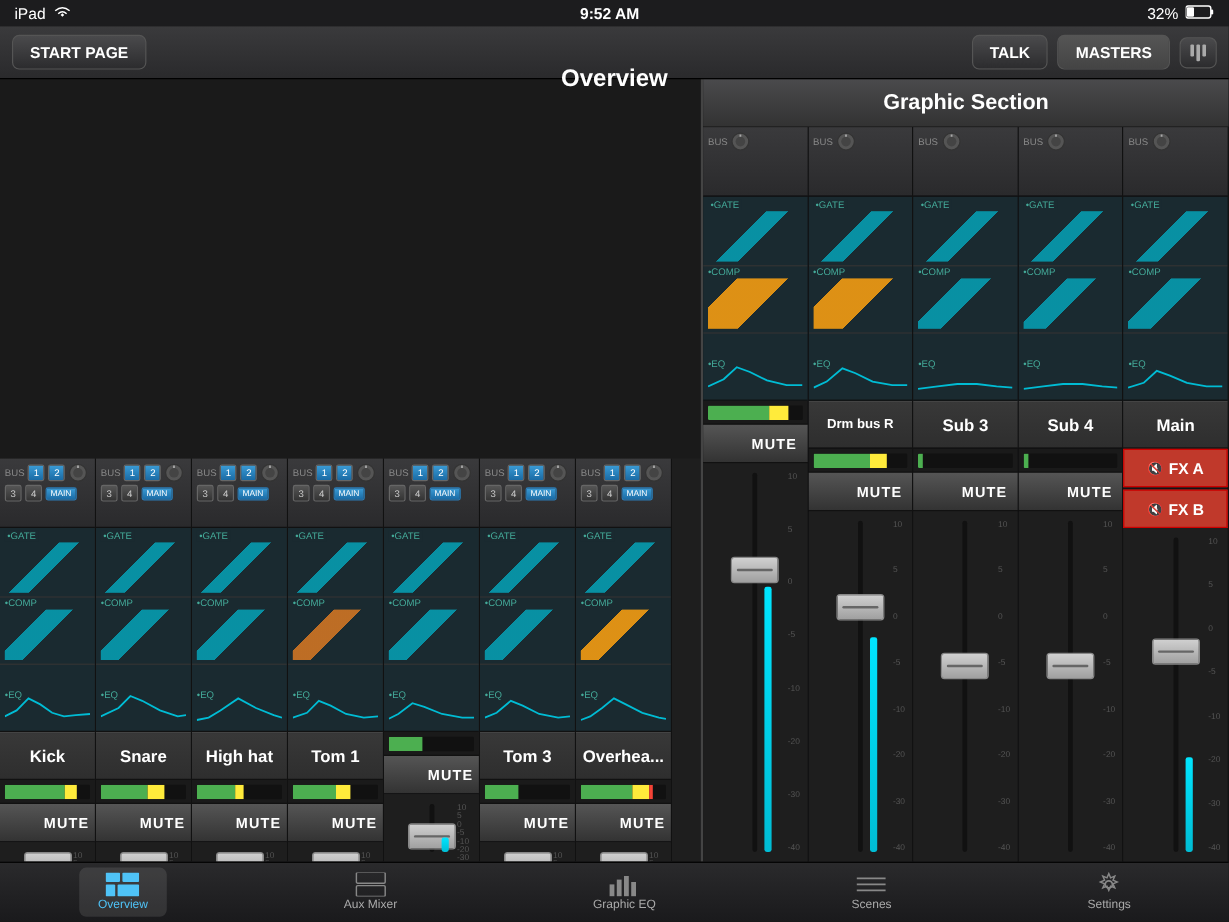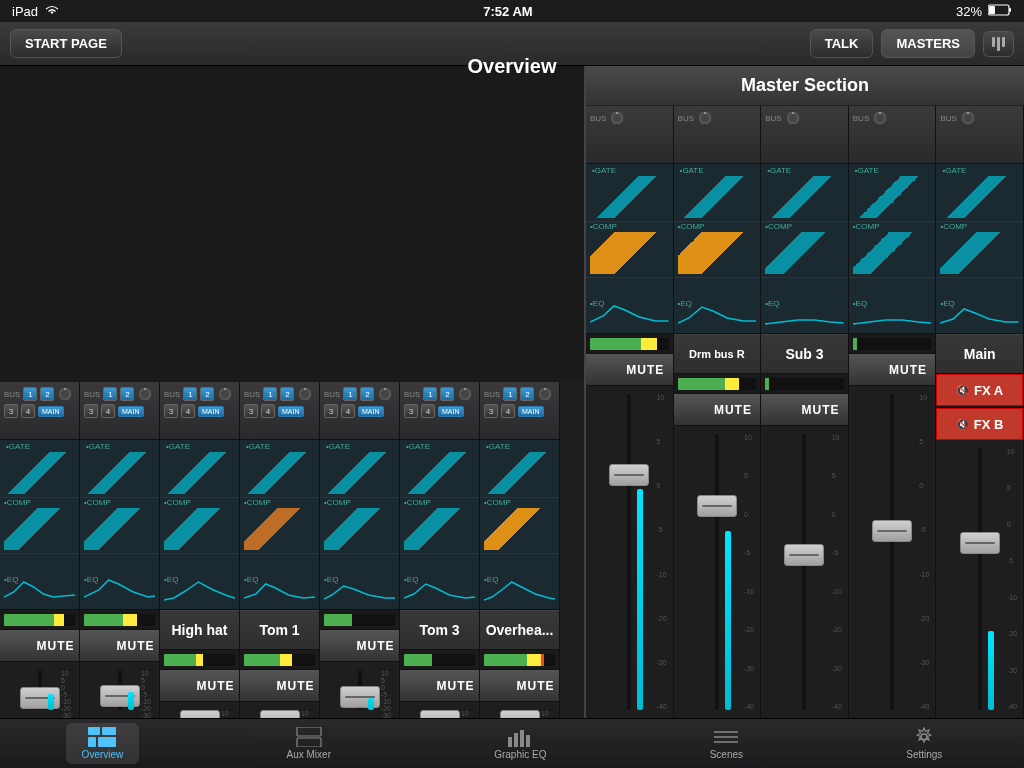--- a/index.html
+++ b/index.html
@@ -422,21 +422,21 @@
   <div id="status-left">
     <span>iPad</span>
     <span>
       <svg width="16" height="12" viewBox="0 0 16 12">
           <path d="M8 10 l-1.5-1.5 1.5-1.5 1.5 1.5z" fill="#fff"></path>
           <path d="M4.5 7.5 Q8 4 11.5 7.5" fill="none" stroke="#fff" stroke-width="1.2"></path>
           <path d="M2 5 Q8 0 14 5" fill="none" stroke="#fff" stroke-width="1.2"></path>
         </svg>
     </span>
   </div>
-  <span style="font-weight:bold;">7:52 AM</span>
+  <span style="font-weight:bold;">9:52 AM</span>
   <div id="status-right">
     <span>32%</span>
     <span>
       <svg width="24" height="12" viewBox="0 0 24 12">
           <rect x="0" y="1" width="21" height="10" rx="2" fill="none" stroke="#fff" stroke-width="1.2"></rect>
           <rect x="21" y="4" width="2" height="4" rx="1" fill="#fff"></rect>
           <rect x="1" y="2" width="6" height="8" rx="1" fill="#fff"></rect>
         </svg>
     </span>
   </div>
@@ -484,20 +484,21 @@
         <span class="comp-label">•COMP</span>
         <div class="comp-line"></div>
         <div class="section-divider" style="top:113px;"></div>
         <span class="eq-label">•EQ</span>
         <div class="eq-line">
           <svg class="eq-curve" viewBox="0 0 72 42" preserveAspectRatio="none">
               <polyline points="0,35 10,30 20,20 30,25 40,32 50,35 60,34 72,33" fill="none" stroke="#00bcd4" stroke-width="1.5"></polyline>
             </svg>
         </div>
       </div>
+      <div class="channel-name">Kick</div>
       <div class="vu-meter">
         <div class="vu-bar-container">
             <div class="vu-segment vu-green" style="width:70%"></div>
             <div class="vu-segment vu-yellow" style="width:15%"></div>
           </div>
       </div>
       <button class="mute-btn">MUTE</button>
       <div class="fader-area">
         <div style="position:relative;width:100%;height:100%;display:flex;justify-content:center;">
           <div class="fader-track"></div>
@@ -542,20 +543,21 @@
         <span class="comp-label">•COMP</span>
         <div class="comp-line"></div>
         <div class="section-divider" style="top:113px;"></div>
         <span class="eq-label">•EQ</span>
         <div class="eq-line">
           <svg class="eq-curve" viewBox="0 0 72 42" preserveAspectRatio="none">
               <polyline points="0,35 15,28 25,18 35,22 50,30 65,35 72,34" fill="none" stroke="#00bcd4" stroke-width="1.5"></polyline>
             </svg>
         </div>
       </div>
+      <div class="channel-name">Snare</div>
       <div class="vu-meter">
         <div class="vu-bar-container">
             <div class="vu-segment vu-green" style="width:55%"></div>
             <div class="vu-segment vu-yellow" style="width:20%"></div>
           </div>
       </div>
       <button class="mute-btn">MUTE</button>
       <div class="fader-area">
         <div style="position:relative;width:100%;height:100%;display:flex;justify-content:center;">
           <div class="fader-track"></div>
@@ -864,21 +866,21 @@
               <span>-30</span>
               <span>-40</span>
           </div>
         </div>
       </div>
     </div>
   </div>
 
   <div id="master-section">
     <div id="master-section-header">
-      <span>Master Section</span>
+      <span>Graphic Section</span>
     </div>
     <div id="master-channels">
 
       <div class="master-channel" style="width:80px;min-width:80px;">
         <div class="bus-header">
           <div class="bus-row">
             <span class="bus-label">BUS</span>
             <svg class="knob-svg" viewBox="0 0 16 16">
                 <circle cx="8" cy="8" r="7" fill="#555" stroke="#333" stroke-width="1"></circle>
                 <circle cx="8" cy="8" r="4" fill="#444"></circle>
@@ -1047,20 +1049,21 @@
           <span class="comp-label">•COMP</span>
           <div class="comp-line"></div>
           <div class="section-divider" style="top:113px;"></div>
           <span class="eq-label">•EQ</span>
           <div class="eq-line">
             <svg class="eq-curve" viewBox="0 0 72 42" preserveAspectRatio="none">
                 <polyline points="0,38 15,36 30,34 45,34 60,36 72,37" fill="none" stroke="#00bcd4" stroke-width="1.5"></polyline>
               </svg>
           </div>
         </div>
+        <div class="channel-name">Sub 4</div>
         <div class="vu-meter">
           <div class="vu-bar-container">
               <div class="vu-segment vu-green" style="width:5%"></div>
             </div>
         </div>
         <button class="mute-btn">MUTE</button>
         <div class="fader-area">
           <div style="position:relative;width:100%;height:100%;display:flex;justify-content:center;">
             <div class="fader-track"></div>
             <div class="fader-handle" style="top:40%;"></div>

